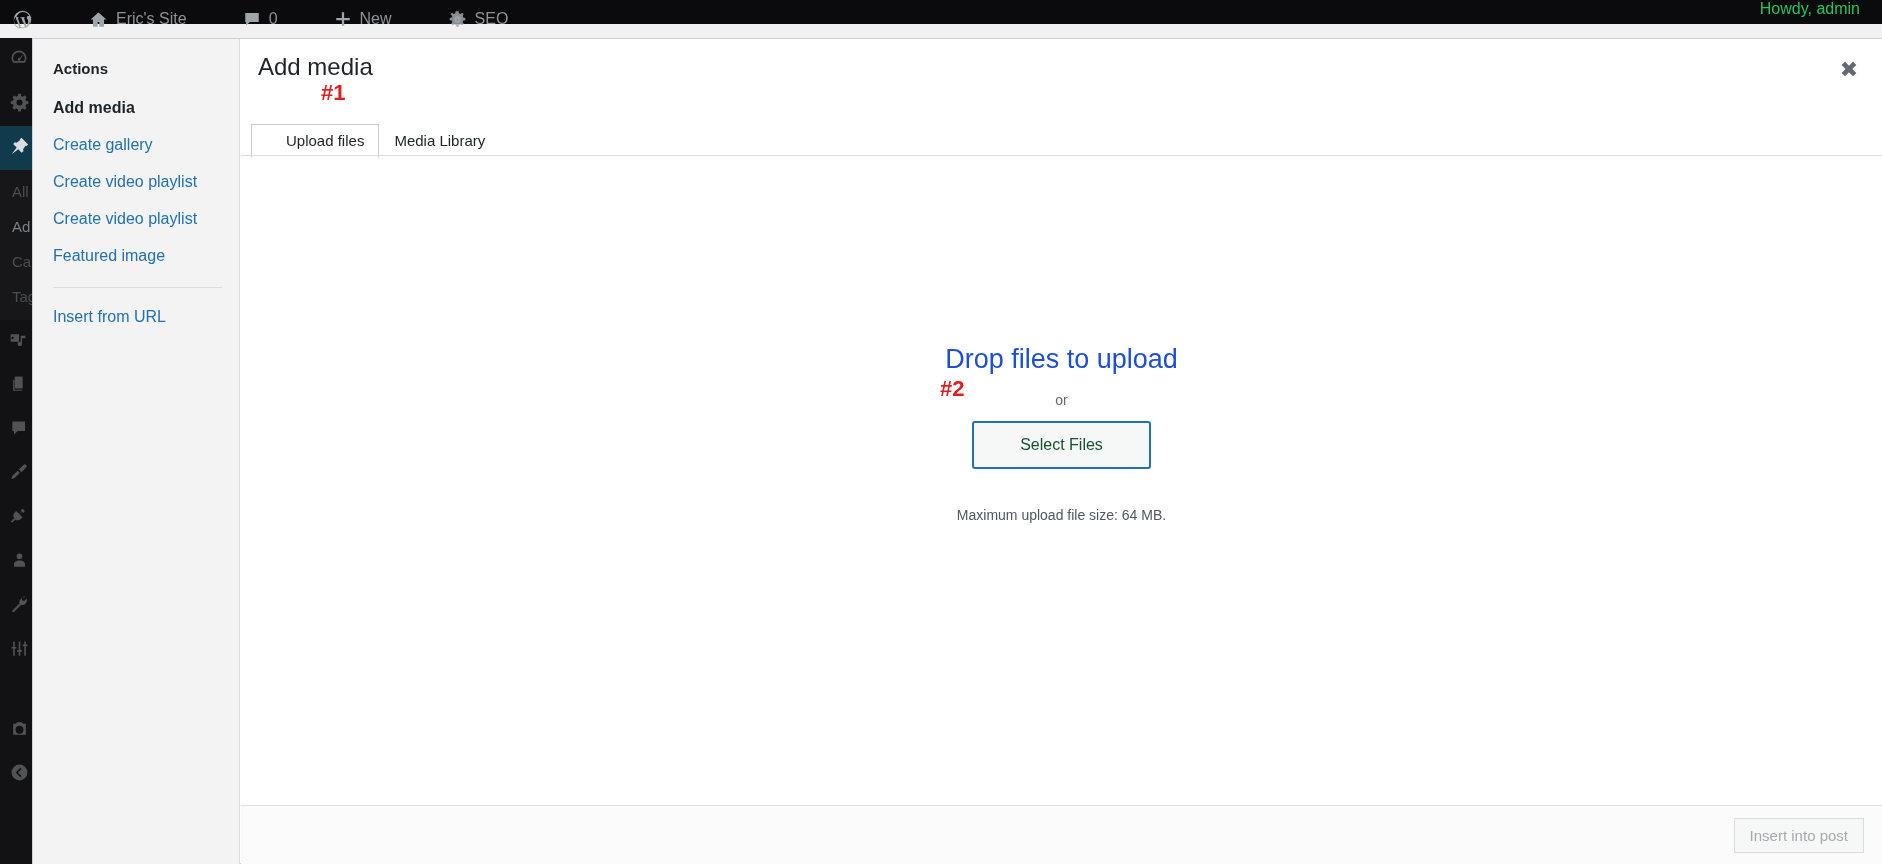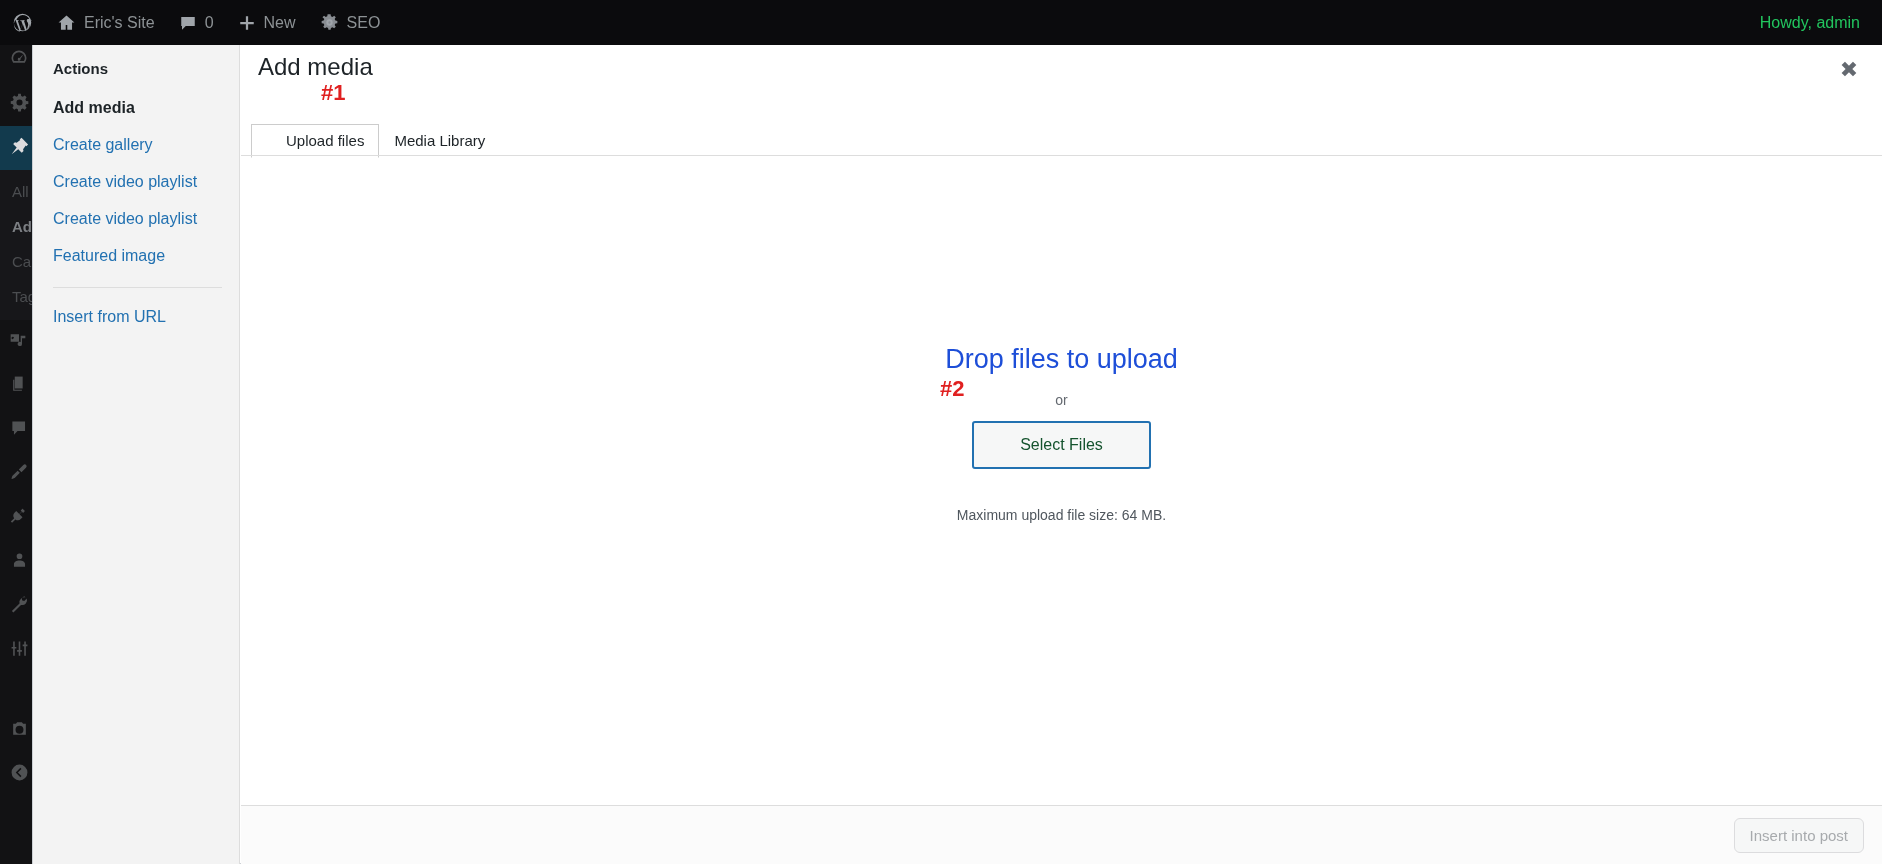--- a/index.html
+++ b/index.html
@@ -6,25 +6,26 @@
   html, body {
     width: 1882px; height: 864px;
     overflow: hidden;
     font-family: "Liberation Sans", sans-serif;
     background: #f1f1f1;
   }
 
   
   #adminbar {
     position: absolute; top: 0; left: 0;
-    width: 1882px; height: 45px;
+    width: 1882px; height: 24px;
     background: #0b0b0d;
-    display: flex; align-items: center;
+    display: flex; 
     color: #8f9194; font-size: 16px;
     z-index: 5;
+    gap: 32px;
   }
   .ab-item {
     display: flex; align-items: center; gap: 8px;
     height: 38px; padding: 0 12px;
     color: #8d9295; text-decoration: none;
     white-space: nowrap;
   }
   .ab-item .glyph { display:flex; align-items:center; justify-content:center; }
   #ab-right { margin-left: auto; padding-right: 22px; font-size: 16px; color: #22c55e; }
 
@@ -44,21 +45,21 @@
     background: #123a4d;
     opacity: 1;
   }
   .submenu-block { background: #17171a; padding: 4px 0 6px 0; }
   .submenu-item {
     height: 35px; display: flex; align-items: center;
     padding-left: 12px;
     font-size: 15px; color: #4b4d50;
     white-space: nowrap; overflow: hidden;
   }
-  .submenu-item.current { color: #7c7f83; font-weight: bold; }
+  .submenu-item.current { color: #7c7f83; font-weight: normal; }
 
   
   #modal {
     position: absolute;
     top: 38px; left: 32px;
     width: 1850px; height: 826px;
     background: #fff;
     border: 1px solid #ccd0d4;
     z-index: 3;
   }
@@ -154,21 +155,21 @@
     border-top: 1px solid #ddd;
     display: flex; align-items: center; justify-content: flex-end;
     padding-right: 18px;
   }
   #insert-btn {
     padding: 8px 15px;
     font-size: 15px;
     color: #a7aaad;
     background: #f6f7f7;
     border: 1px solid #dcdcde;
-    border-radius: 6px;
+    border-radius: 0;
     cursor: default;
     font-family: "Liberation Sans", sans-serif;
   }
 
   
   .annot {
     position: absolute;
     color: #e02020;
     font-weight: bold;
     font-size: 22px;

